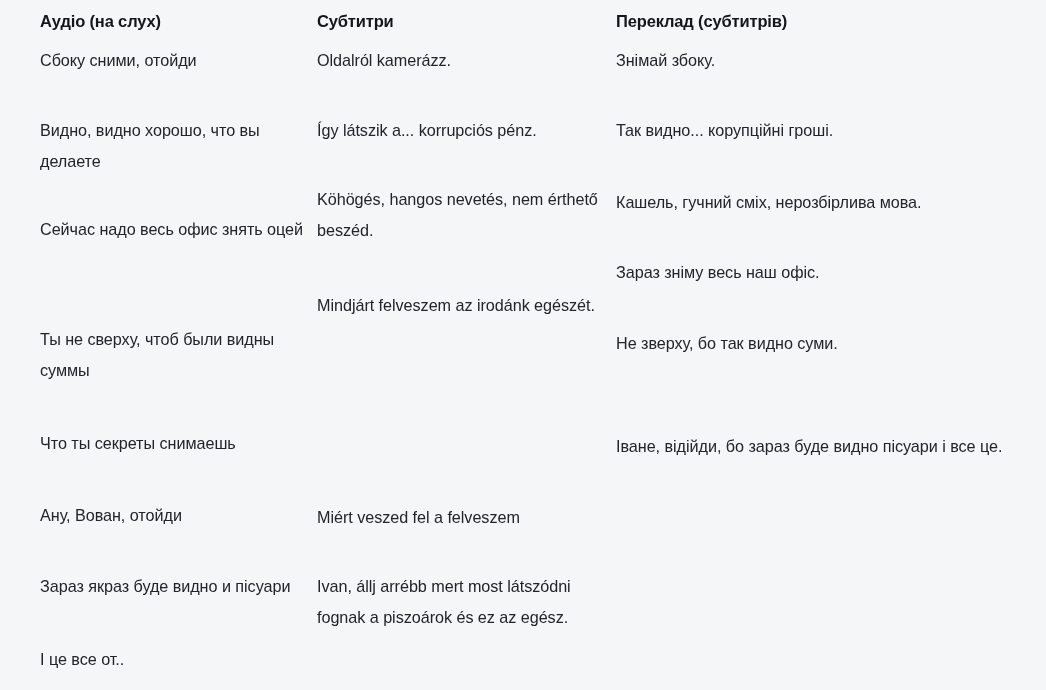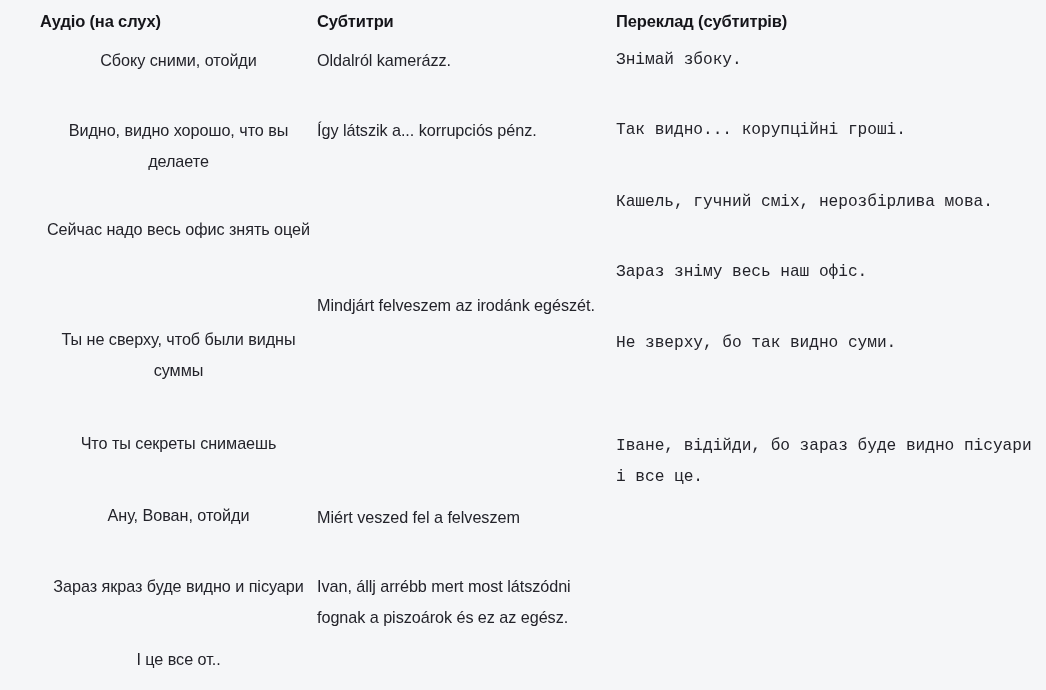--- a/index.html
+++ b/index.html
@@ -44,23 +44,23 @@
 
   .cell {
     position: absolute;
     left: 0;
     font-size: 16.2px;
     line-height: 31px;
     color: #23232a;
     letter-spacing: -0.05px;
     text-align: left;
   }
-  .col-audio .cell { width: 277px; text-align: center; }
+  .col-audio .cell { width: 277px; }
   .col-subs  .cell { width: 299px; }
-  .col-trans .cell { width: 420px; font-family: Liberation Mono, monospace; }
+  .col-trans .cell { width: 420px; }
 </style>
 </head>
 <body>
 
 <div id="sheet">
 
   <div class="col col-audio">
     <div class="col-head">Аудіо (на слух)</div>
 
     <div class="cell" style="top:45px">Сбоку сними, отойди</div>
@@ -71,20 +71,21 @@
     <div class="cell" style="top:500px">Ану, Вован, отойди</div>
     <div class="cell" style="top:571px">Зараз якраз буде видно и пісуари</div>
     <div class="cell" style="top:644px">І це все от..</div>
   </div>
 
   <div class="col col-subs">
     <div class="col-head">Субтитри</div>
 
     <div class="cell" style="top:45px">Oldalról kamerázz.</div>
     <div class="cell" style="top:115px">Így látszik a... korrupciós pénz.</div>
+    <div class="cell" style="top:184px">Köhögés, hangos nevetés, nem érthető beszéd.</div>
     <div class="cell" style="top:290px">Mindjárt felveszem az irodánk egészét.</div>
     <div class="cell" style="top:502px">Miért veszed fel a felveszem</div>
     <div class="cell" style="top:571px">Ivan, állj arrébb mert most látszódni fognak a piszoárok és ez az egész.</div>
   </div>
 
   <div class="col col-trans">
     <div class="col-head">Переклад (субтитрів)</div>
 
     <div class="cell" style="top:45px">Знімай збоку.</div>
     <div class="cell" style="top:115px">Так видно... корупційні гроші.</div>

